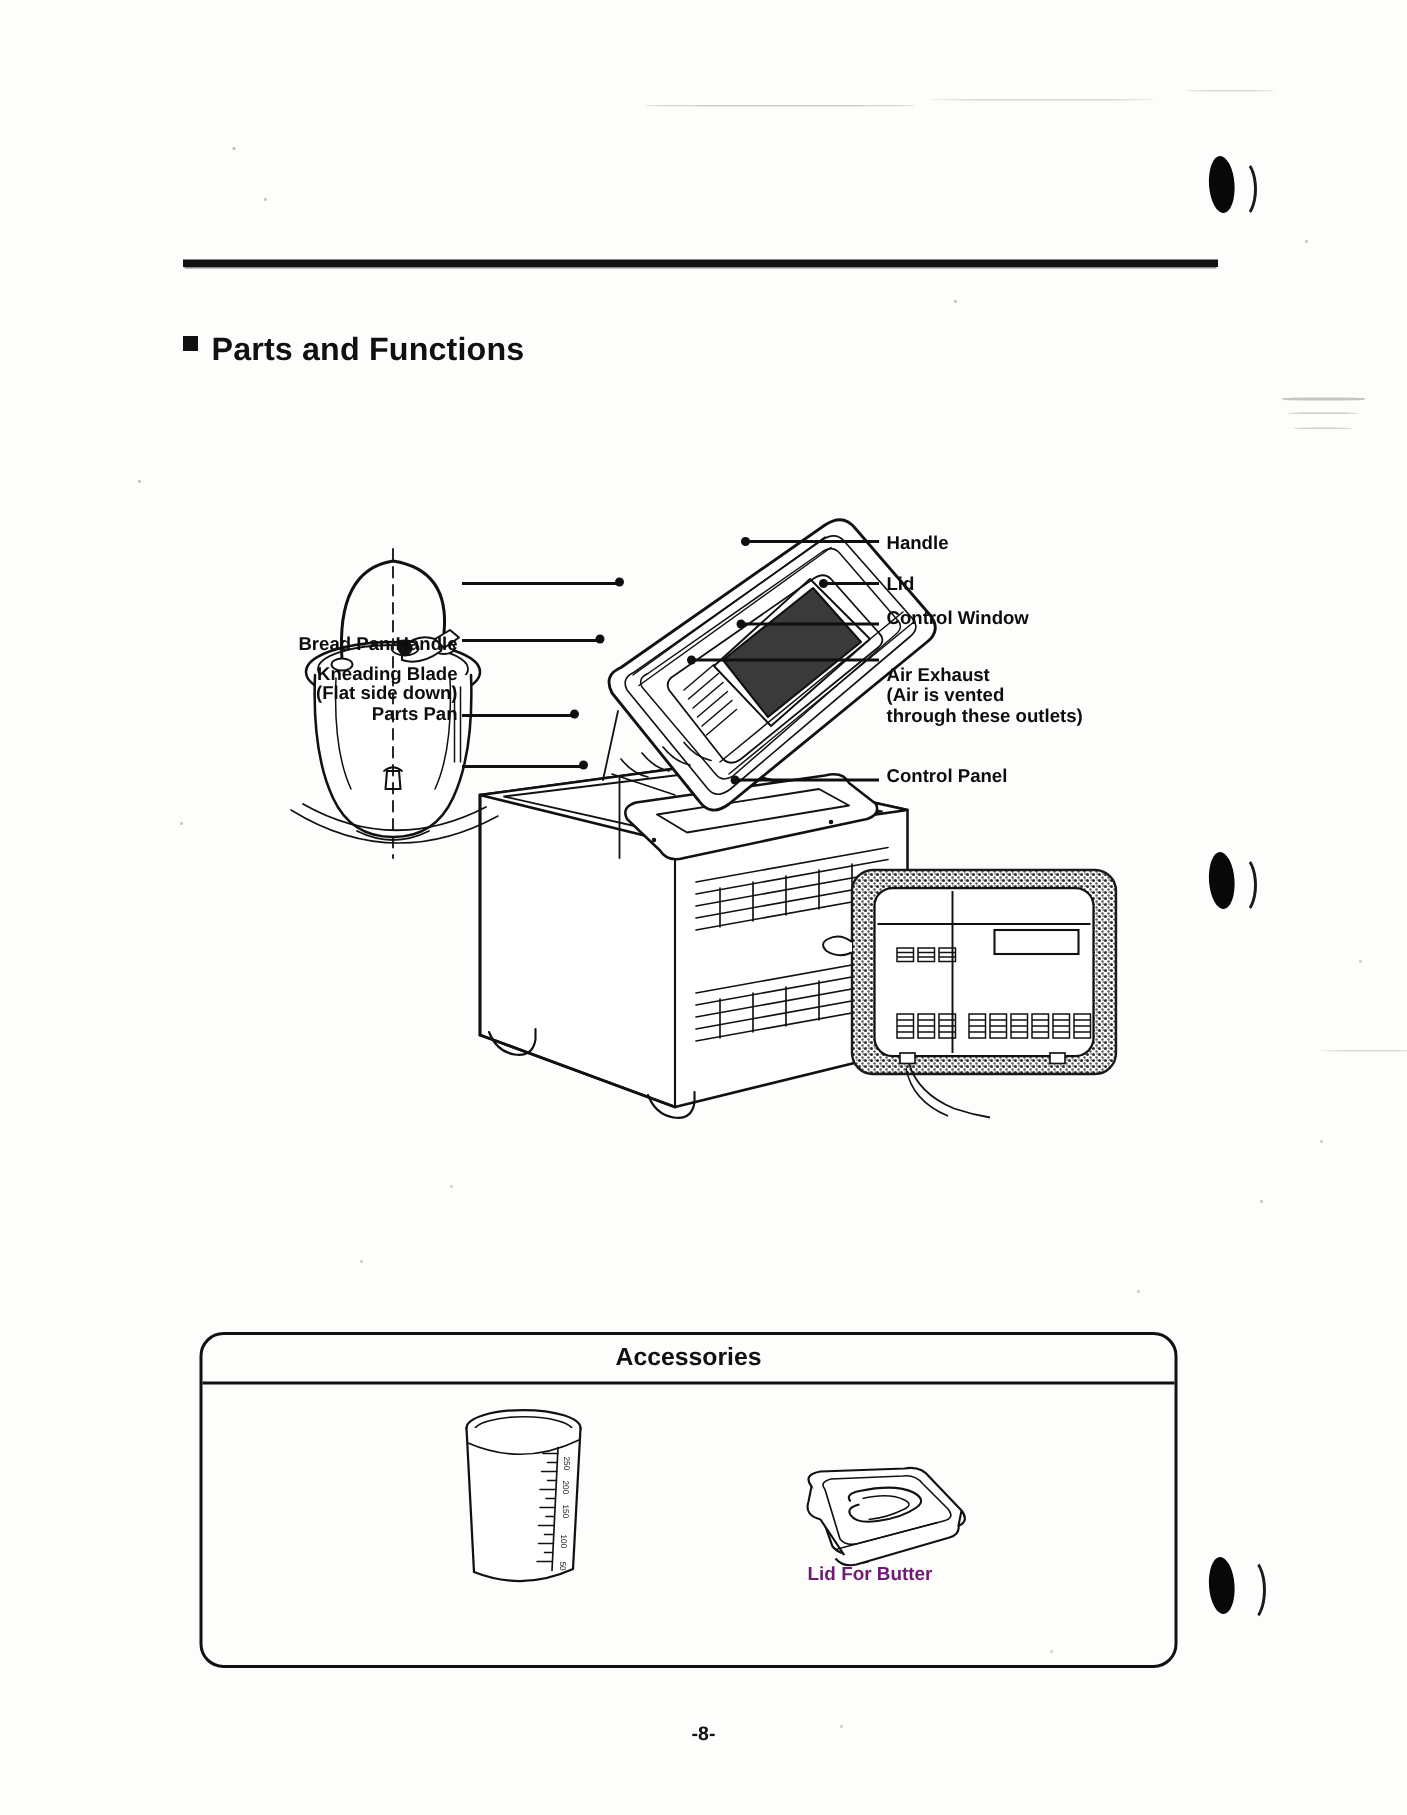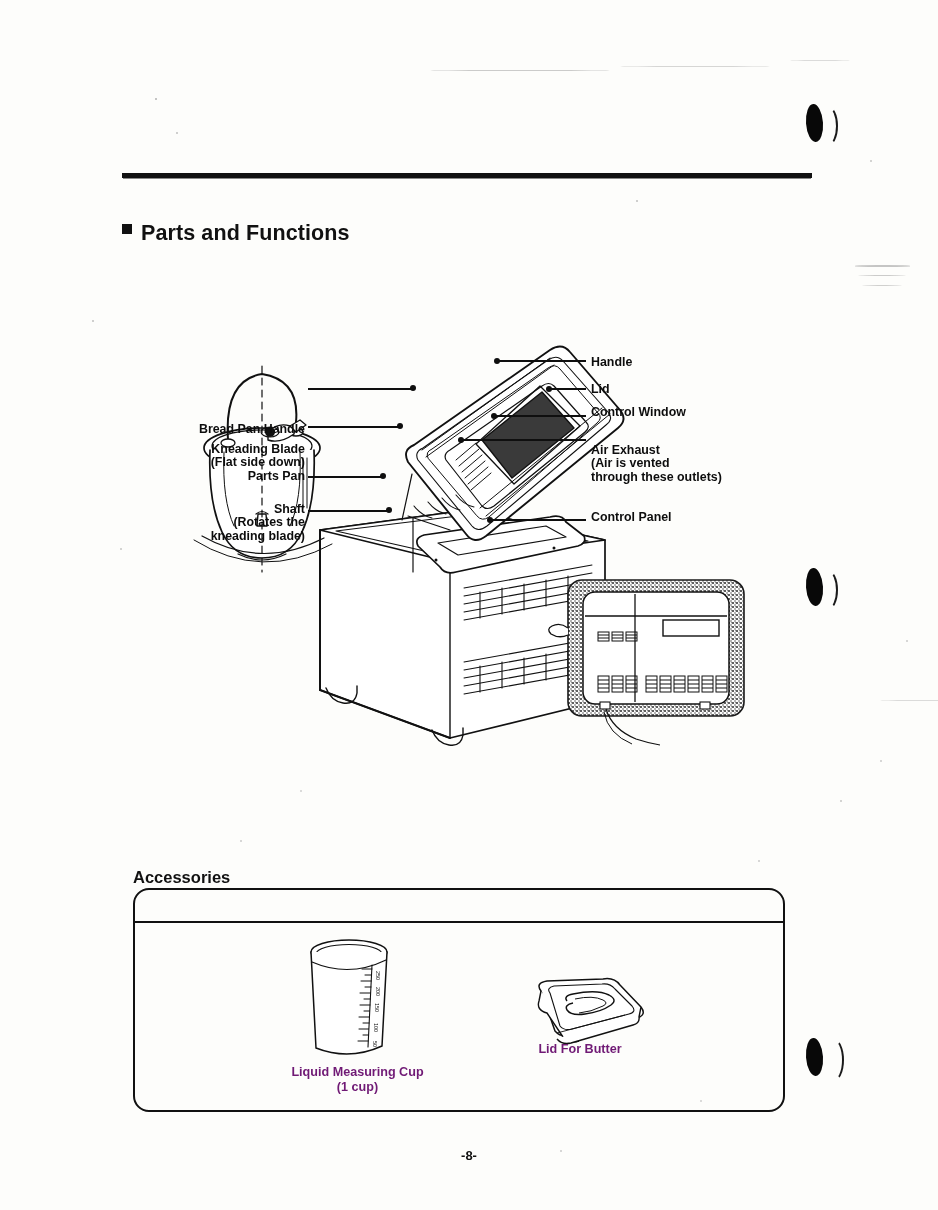--- a/index.html
+++ b/index.html
@@ -84,23 +84,23 @@
     top: 888px;
     width: 652px;
     height: 224px;
     border: 2.4px solid #111;
     border-radius: 16px;
     background: transparent;
     box-sizing: border-box;
   }
   #accessories-title {
     left: 133px;
-    top: 868px;
+    top: 896px;
     width: 652px;
-    text-align: left;
+    text-align: center;
     font-size: 16.5px;
     font-weight: bold;
     color: #111;
   }
   #accessories-divider {
     left: 135px;
     top: 921px;
     width: 648px;
     height: 2.2px;
     background: #111;
@@ -405,23 +405,20 @@
 
   <div class="abs callout right-align" style="left:150px; top:443px; width:155px;">Kneading Blade
 (Flat side down)</div>
   <div class="abs leader" style="left:308px; top:426px; width:93px;"></div>
   <div class="abs leader-dot" style="left:397px; top:423px;"></div>
 
   <div class="abs callout right-align" style="left:205px; top:470px; width:100px;">Parts Pan</div>
   <div class="abs leader" style="left:308px; top:476px; width:76px;"></div>
   <div class="abs leader-dot" style="left:380px; top:473px;"></div>
 
-  <div class="abs callout right-align" style="left:160px; top:503px; width:145px;">Shaft
-(Rotates the
-kneading blade)</div>
   <div class="abs leader" style="left:308px; top:510px; width:82px;"></div>
   <div class="abs leader-dot" style="left:386px; top:507px;"></div>
 
   <div class="abs leader-dot" style="left:494px; top:358px;"></div>
   <div class="abs leader" style="left:498px; top:360px; width:88px;"></div>
   <div class="abs callout left-align" style="left:591px; top:356px; width:200px;">Handle</div>
 
   <div class="abs leader-dot" style="left:546px; top:386px;"></div>
   <div class="abs leader" style="left:550px; top:388px; width:36px;"></div>
   <div class="abs callout left-align" style="left:591px; top:383px; width:200px;">Lid</div>
@@ -477,22 +474,20 @@
 
       <g font-family="Liberation Sans, sans-serif" font-size="5.5" fill="#111">
         <text x="84" y="36" transform="rotate(90 84 36)">250</text>
         <text x="83.5" y="52" transform="rotate(90 83.5 52)">200</text>
         <text x="83" y="68" transform="rotate(90 83 68)">150</text>
         <text x="82" y="88" transform="rotate(90 82 88)">100</text>
         <text x="81" y="106" transform="rotate(90 81 106)">50</text>
       </g>
     </svg>
   </div>
-  <div class="abs acc-caption" style="left:255px; top:1065px; width:205px;">Liquid Measuring Cup
-(1 cup)</div>
 
   <div class="abs" style="left:505px; top:975px; width:150px; height:75px;">
     <svg width="150" height="75" viewBox="0 0 150 75">
       <g fill="none" stroke="#111" stroke-width="1.5" stroke-linejoin="round">
 
         <path d="M36 16 q-6 -8 6 -10 L98 4 q11 -2 17 6 L136 32 q6 8 -4 11 L66 60 q-10 3 -16 -4 Z" fill="#fff"></path>
 
         <path d="M36 16 L34 26 q-3 9 8 12 L58 62 q6 7 16 4" fill="#fff" stroke-width="1.4"></path>
         <path d="M136 32 L134 42 q1 6 -6 8 L66 68 q-9 2 -14 -4" fill="#fff" stroke-width="1.4"></path>
 

